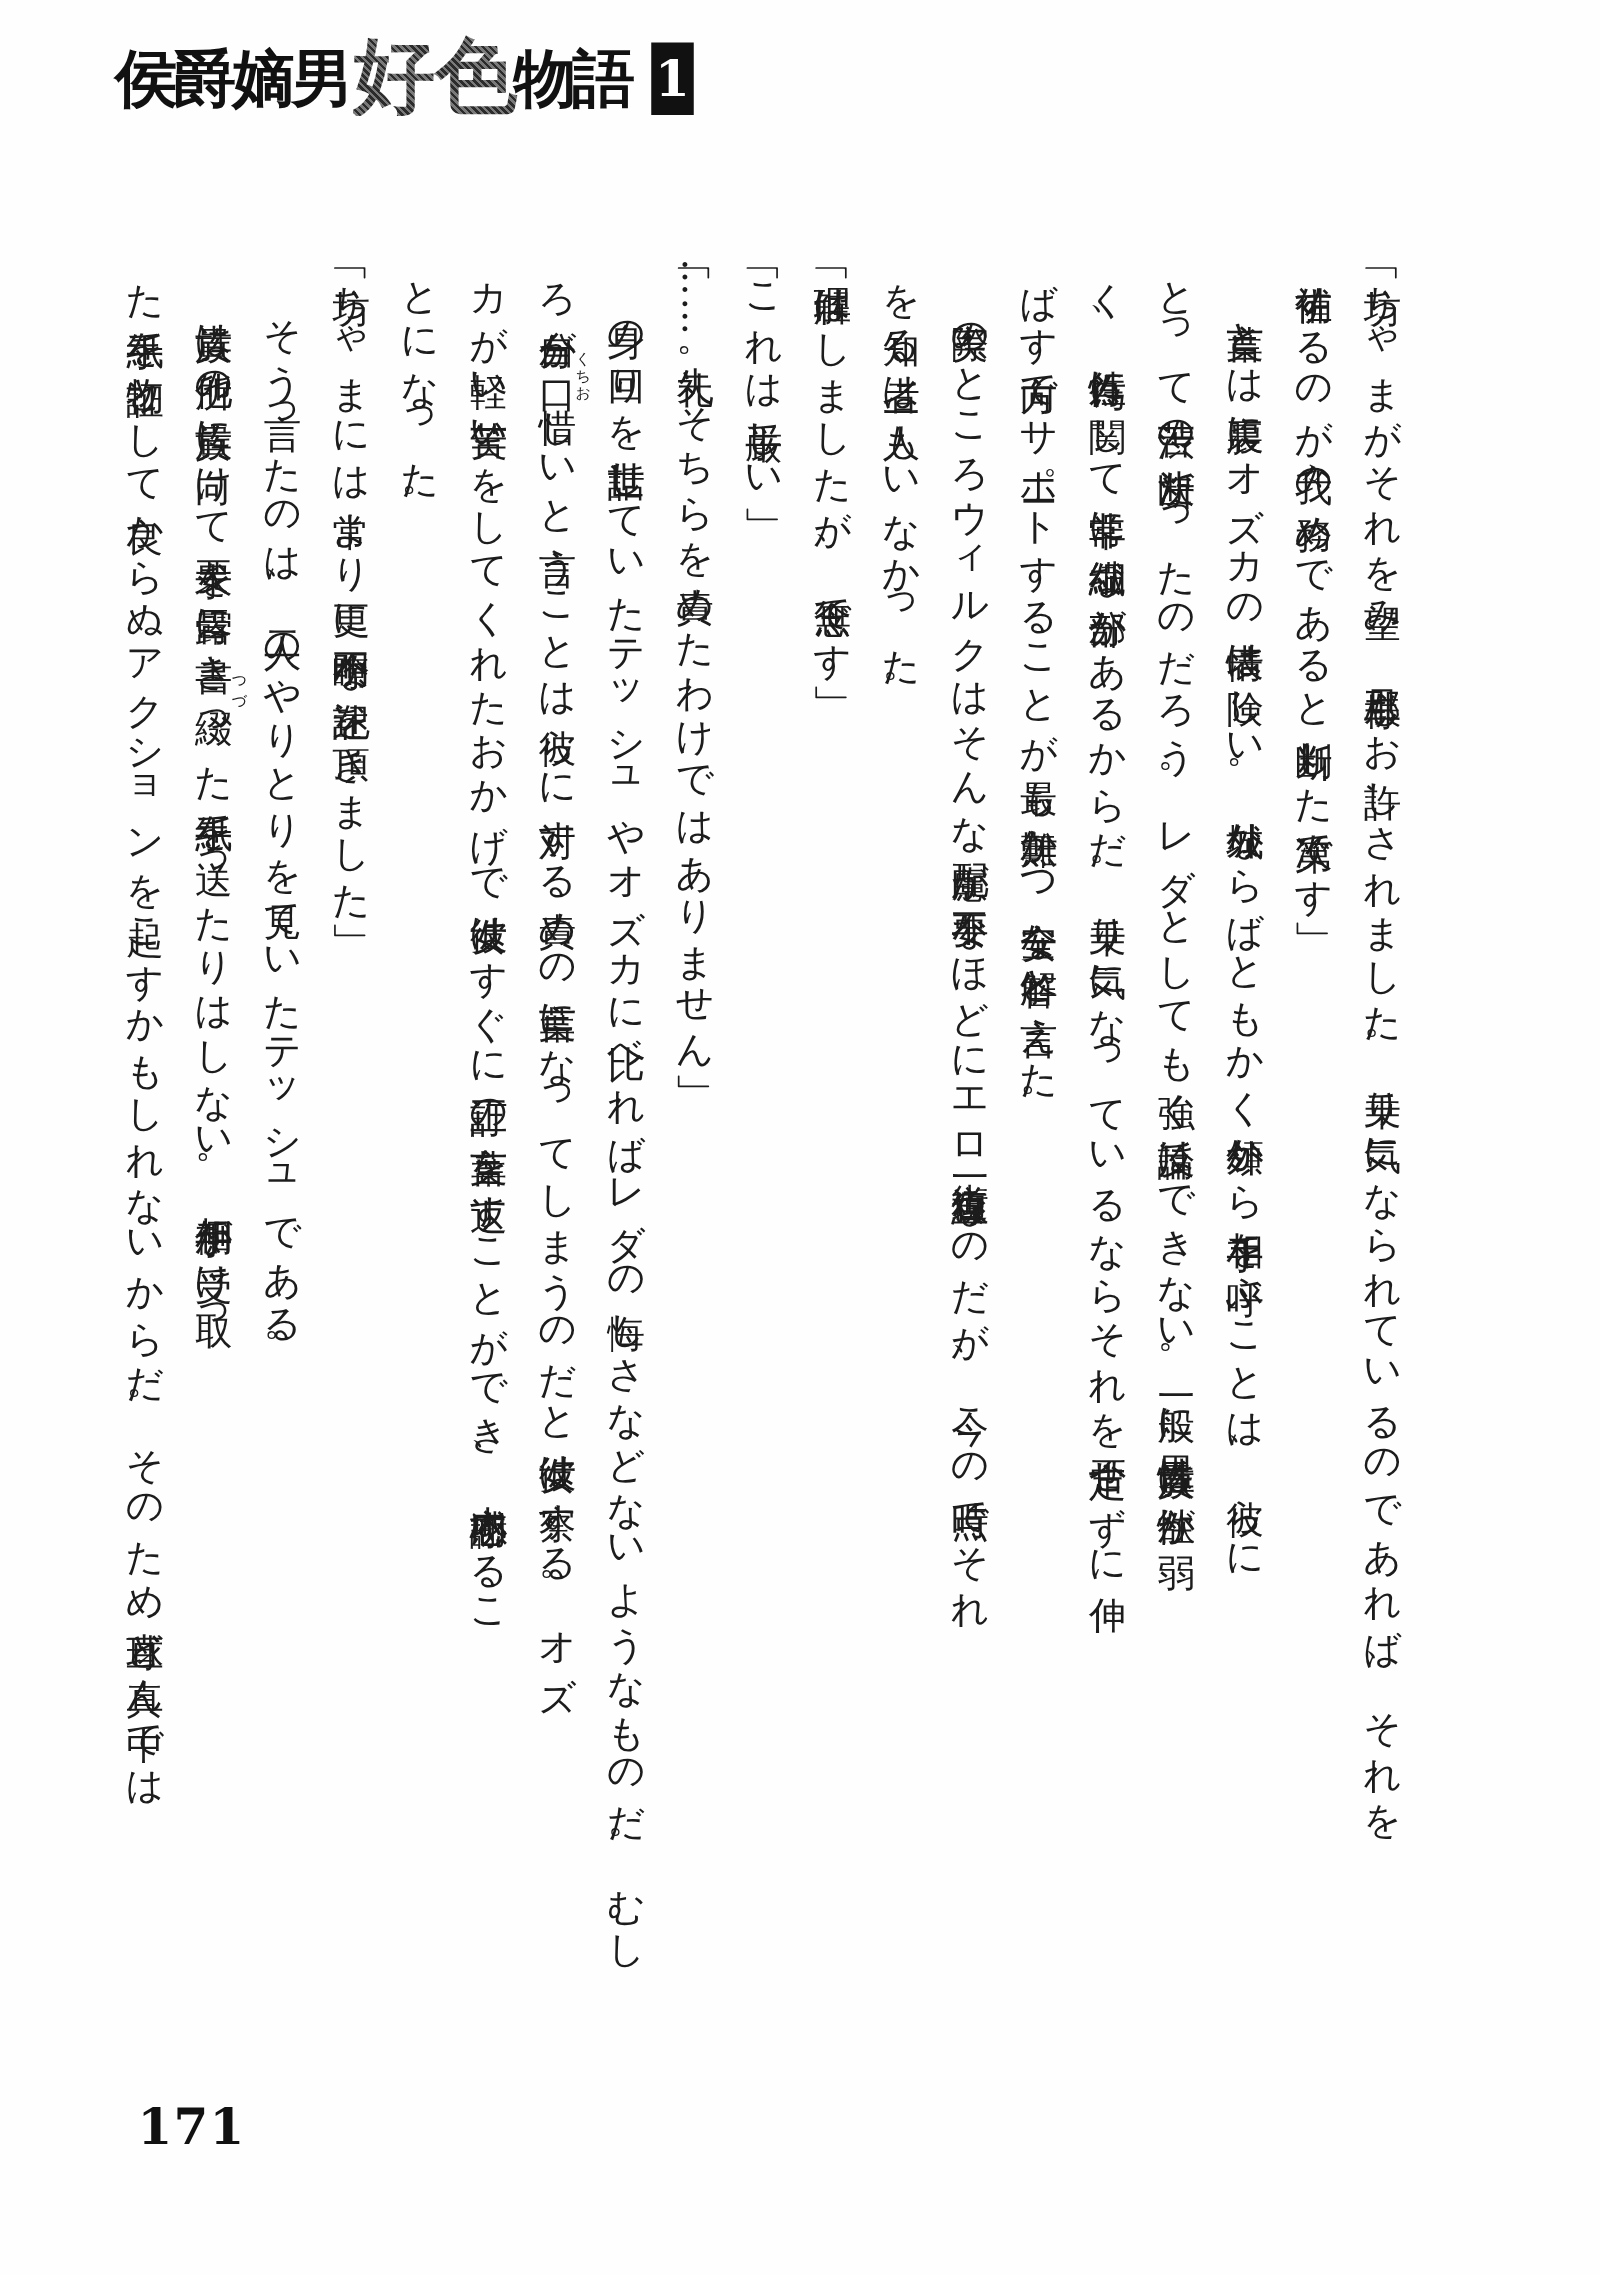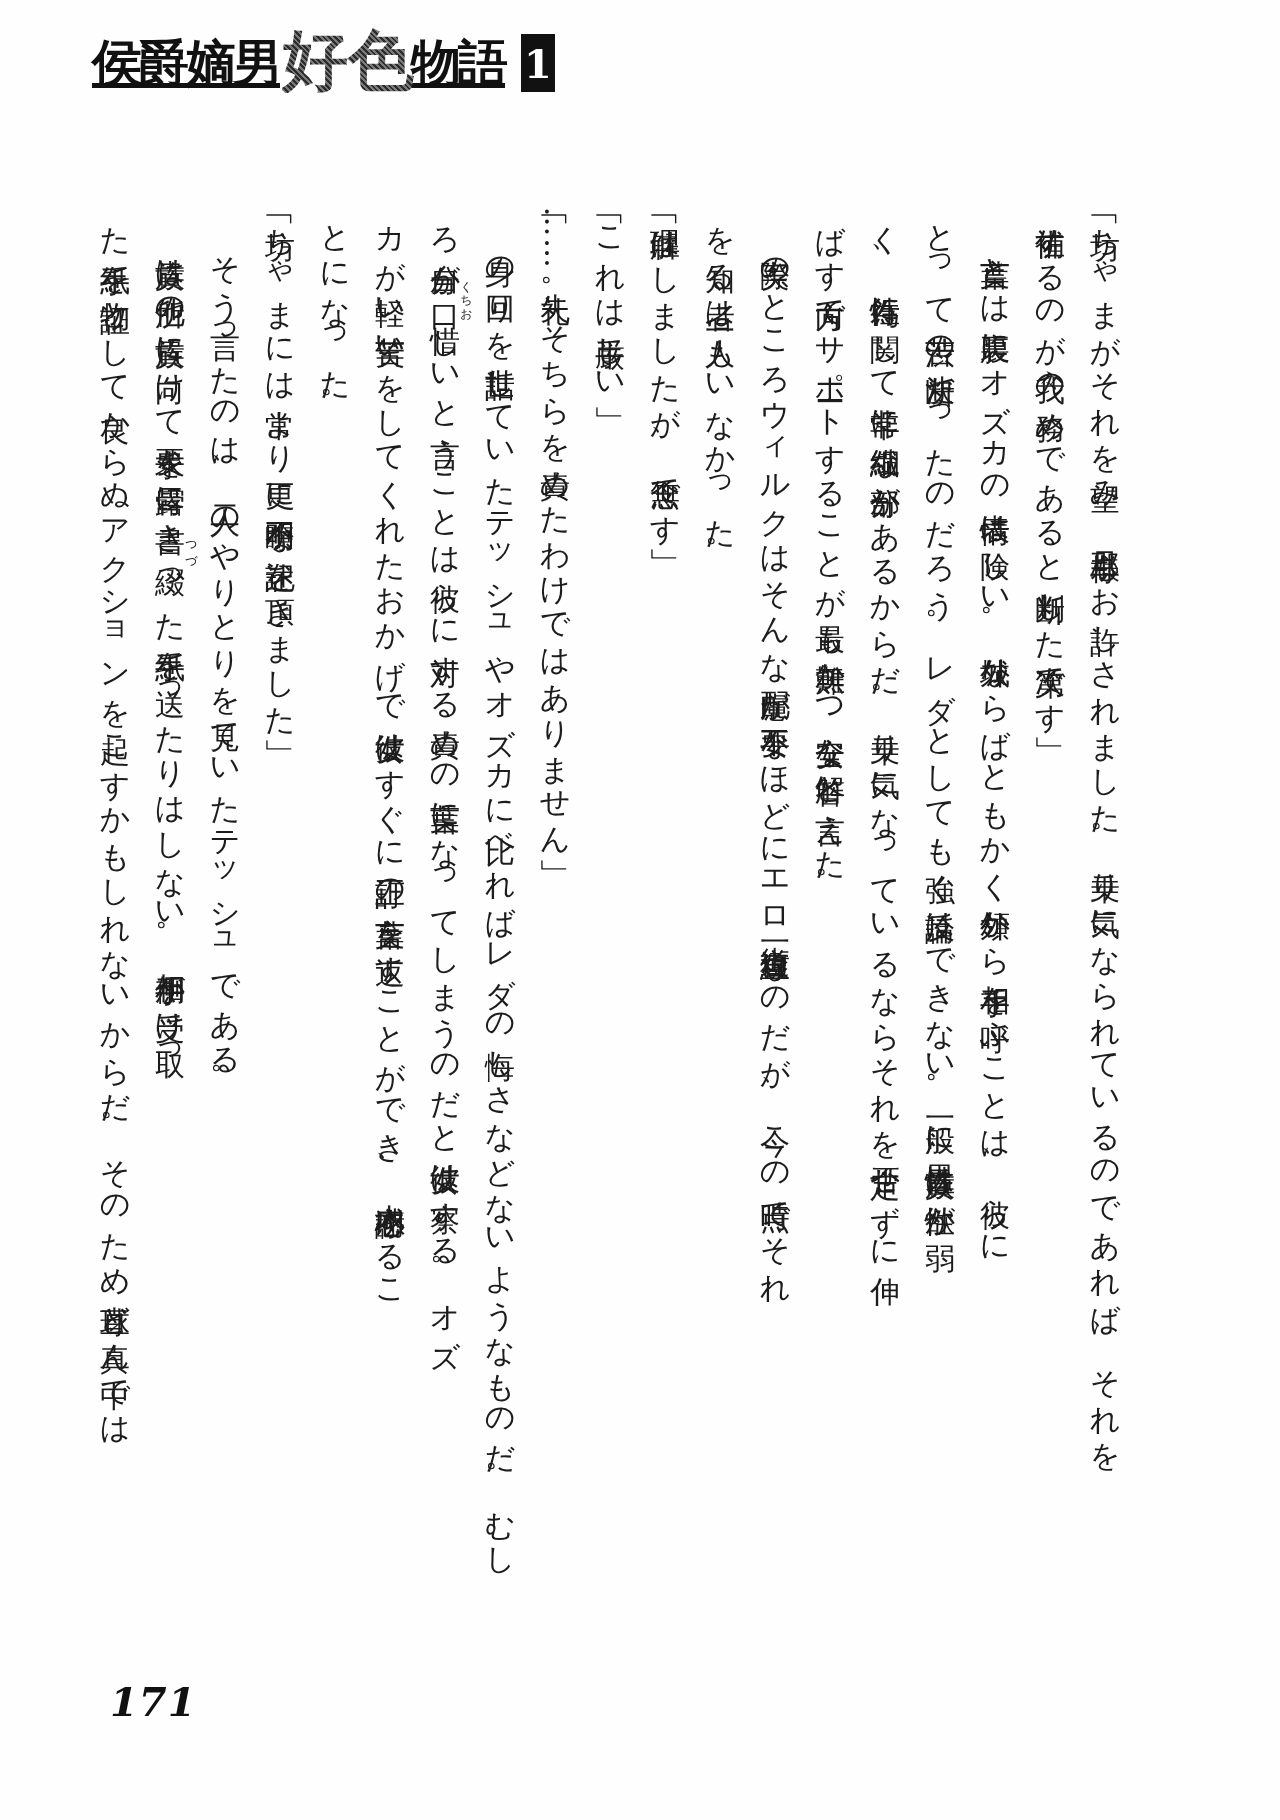--- a/index.html
+++ b/index.html
@@ -16,21 +16,20 @@
   }
   
   .header {
     position: absolute; left: 92px; top: 24px; height: 78px;
     display: flex; align-items: center;
   }
   .title-main {
     font-size: 50px; font-weight: 900; color: #111;
     letter-spacing: -3px; line-height: 1;
     white-space: nowrap;
-    text-decoration: underline;
   }
   .title-accent {
     font-size: 66px; font-weight: 900; line-height: 1;
     margin: 0 -3px 0 2px;
     color: #4a4a4a;
     background: repeating-linear-gradient(45deg, #2b2b2b 0 2px, #7a7a7a 2px 4px);
     -webkit-background-clip: text; background-clip: text;
     -webkit-text-fill-color: transparent;
     transform: translateY(-3px);
     white-space: nowrap;
@@ -55,21 +54,21 @@
     text-align: start;
   }
   .body-text p { margin: 0; padding: 0; }
   .body-text p.indent { text-indent: 1em; }
   .body-text ruby rt {
     font-size: 12px; letter-spacing: 0; color: #1c1c1c;
   }
   
   .page-number {
     position: absolute; left: 110px; top: 1678px;
-    font-size: 40px; font-weight: 700; font-style: italic;
+    font-size: 40px; font-weight: 700; 
     color: #111;
     letter-spacing: 1px;
   }
 </style>
 </head>
 <body>
 
 <div class="page">
 
   <div class="header">

